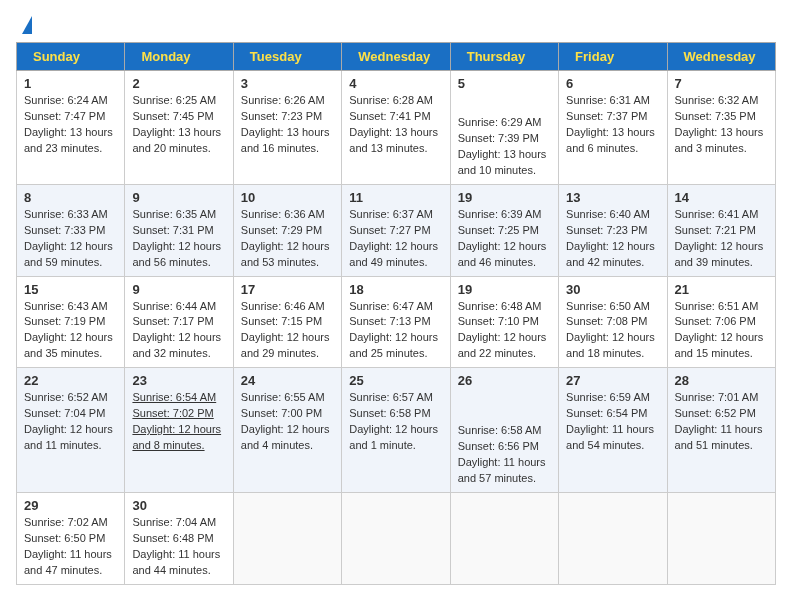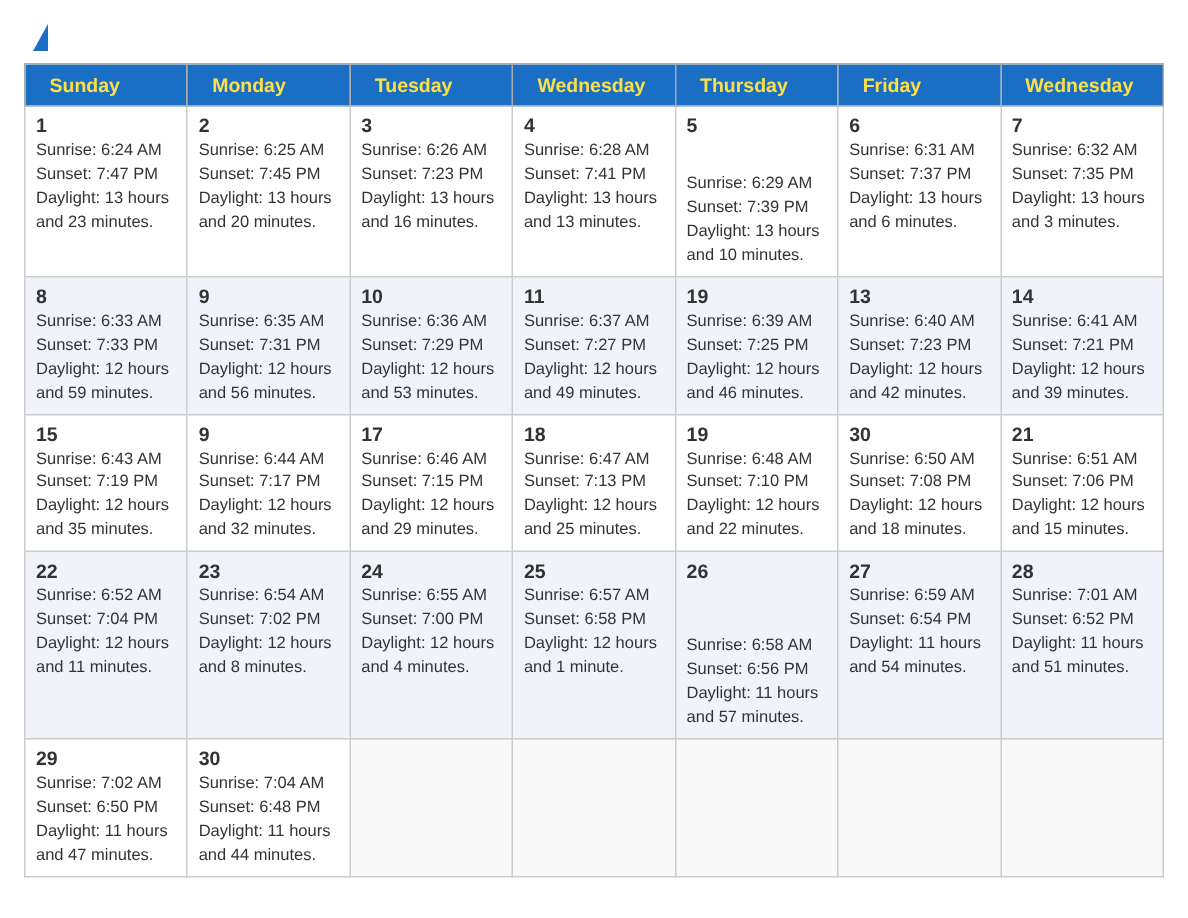--- a/index.html
+++ b/index.html
@@ -244,21 +244,21 @@
       <tr>
         <td>
           <span class="day-num">22</span>
           <div class="day-info" style="white-space: pre-line;">Sunrise: 6:52 AM
 Sunset: 7:04 PM
 Daylight: 12 hours
 and 11 minutes.</div>
         </td>
         <td>
           <span class="day-num">23</span>
-          <div class="day-info" style="white-space: pre-line;">Sunrise: 6:54 AM
+          <div class="day-info" style="white-space: pre-line; text-decoration: underline;">Sunrise: 6:54 AM
 Sunset: 7:02 PM
 Daylight: 12 hours
 and 8 minutes.</div>
         </td>
         <td>
           <span class="day-num">24</span>
           <div class="day-info" style="white-space: pre-line;">Sunrise: 6:55 AM
 Sunset: 7:00 PM
 Daylight: 12 hours
 and 4 minutes.</div>

